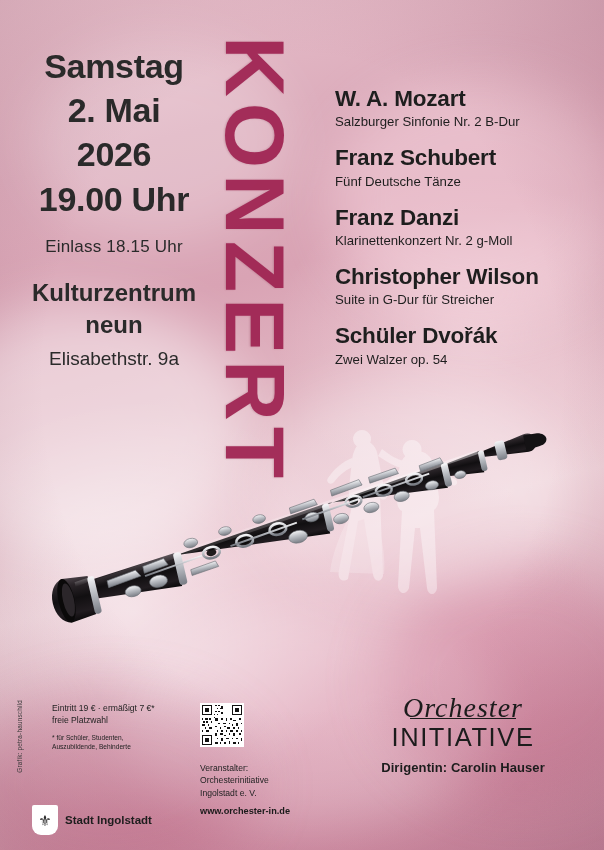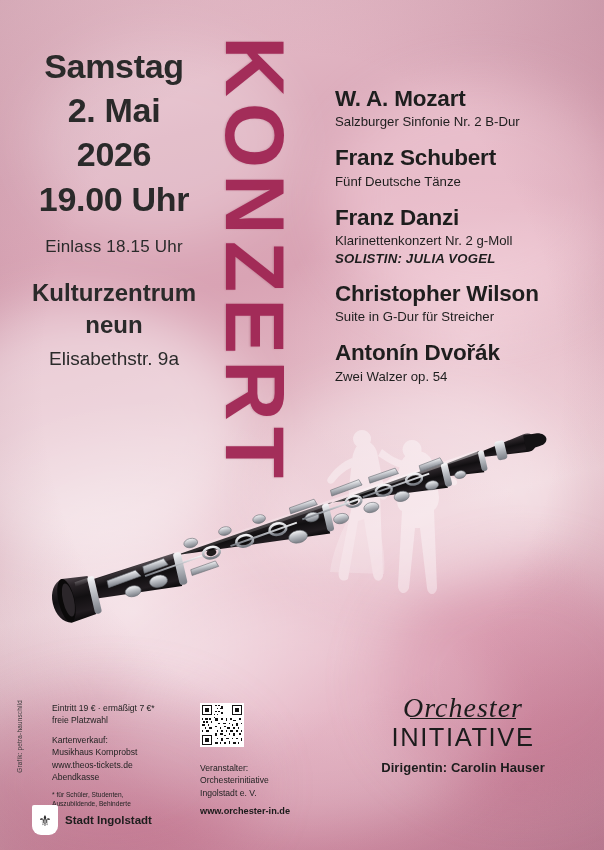--- a/index.html
+++ b/index.html
@@ -227,28 +227,27 @@
       <div class="composer">W. A. Mozart</div>
       <div class="work">Salzburger Sinfonie Nr. 2 B-Dur</div>
     </div>
     <div class="prog-item">
       <div class="composer">Franz Schubert</div>
       <div class="work">Fünf Deutsche Tänze</div>
     </div>
     <div class="prog-item">
       <div class="composer">Franz Danzi</div>
       <div class="work">Klarinettenkonzert Nr. 2 g-Moll</div>
-      <div class="soloist">SOLISTIN: JULIA VOGEL</div>
     </div>
     <div class="prog-item">
       <div class="composer">Christopher Wilson</div>
       <div class="work">Suite in G-Dur für Streicher</div>
     </div>
     <div class="prog-item">
-      <div class="composer">Antonín Dvořák</div>
+      <div class="composer">Schüler Dvořák</div>
       <div class="work">Zwei Walzer op. 54</div>
     </div>
   </div>
 
   <svg id="clarinet" viewBox="0 0 540 210">
     <defs>
       <linearGradient id="bodyG" x1="0" y1="0" x2="0" y2="1">
         <stop offset="0%" stop-color="#4a4248"></stop>
         <stop offset="18%" stop-color="#2a2428"></stop>
         <stop offset="48%" stop-color="#110f11"></stop>
@@ -340,26 +339,20 @@
       </g>
     </g>
   </svg>
 
   <div id="credit">Grafik: petra-haunschild</div>
 
   <div id="ticket-info">
     <div class="blk">
       <div>Eintritt 19 € · ermäßigt 7 €*</div>
       <div>freie Platzwahl</div>
-    </div>
-    <div class="blk">
-      <div>Kartenverkauf:</div>
-      <div>Musikhaus Kornprobst</div>
-      <div>www.theos-tickets.de</div>
-      <div>Abendkasse</div>
     </div>
     <div class="small" style="white-space:pre-line">* für Schüler, Studenten,
 Auszubildende, Behinderte</div>
   </div>
 
   <svg id="qr" viewBox="0 0 29 29" shape-rendering="crispEdges">
     <rect width="29" height="29" fill="#ffffff"></rect>
     <g fill="#111111">
       <path d="M1 1h7v7h-7z"></path>
         <path d="M2 2h5v5h-5z" fill="#ffffff"></path>

